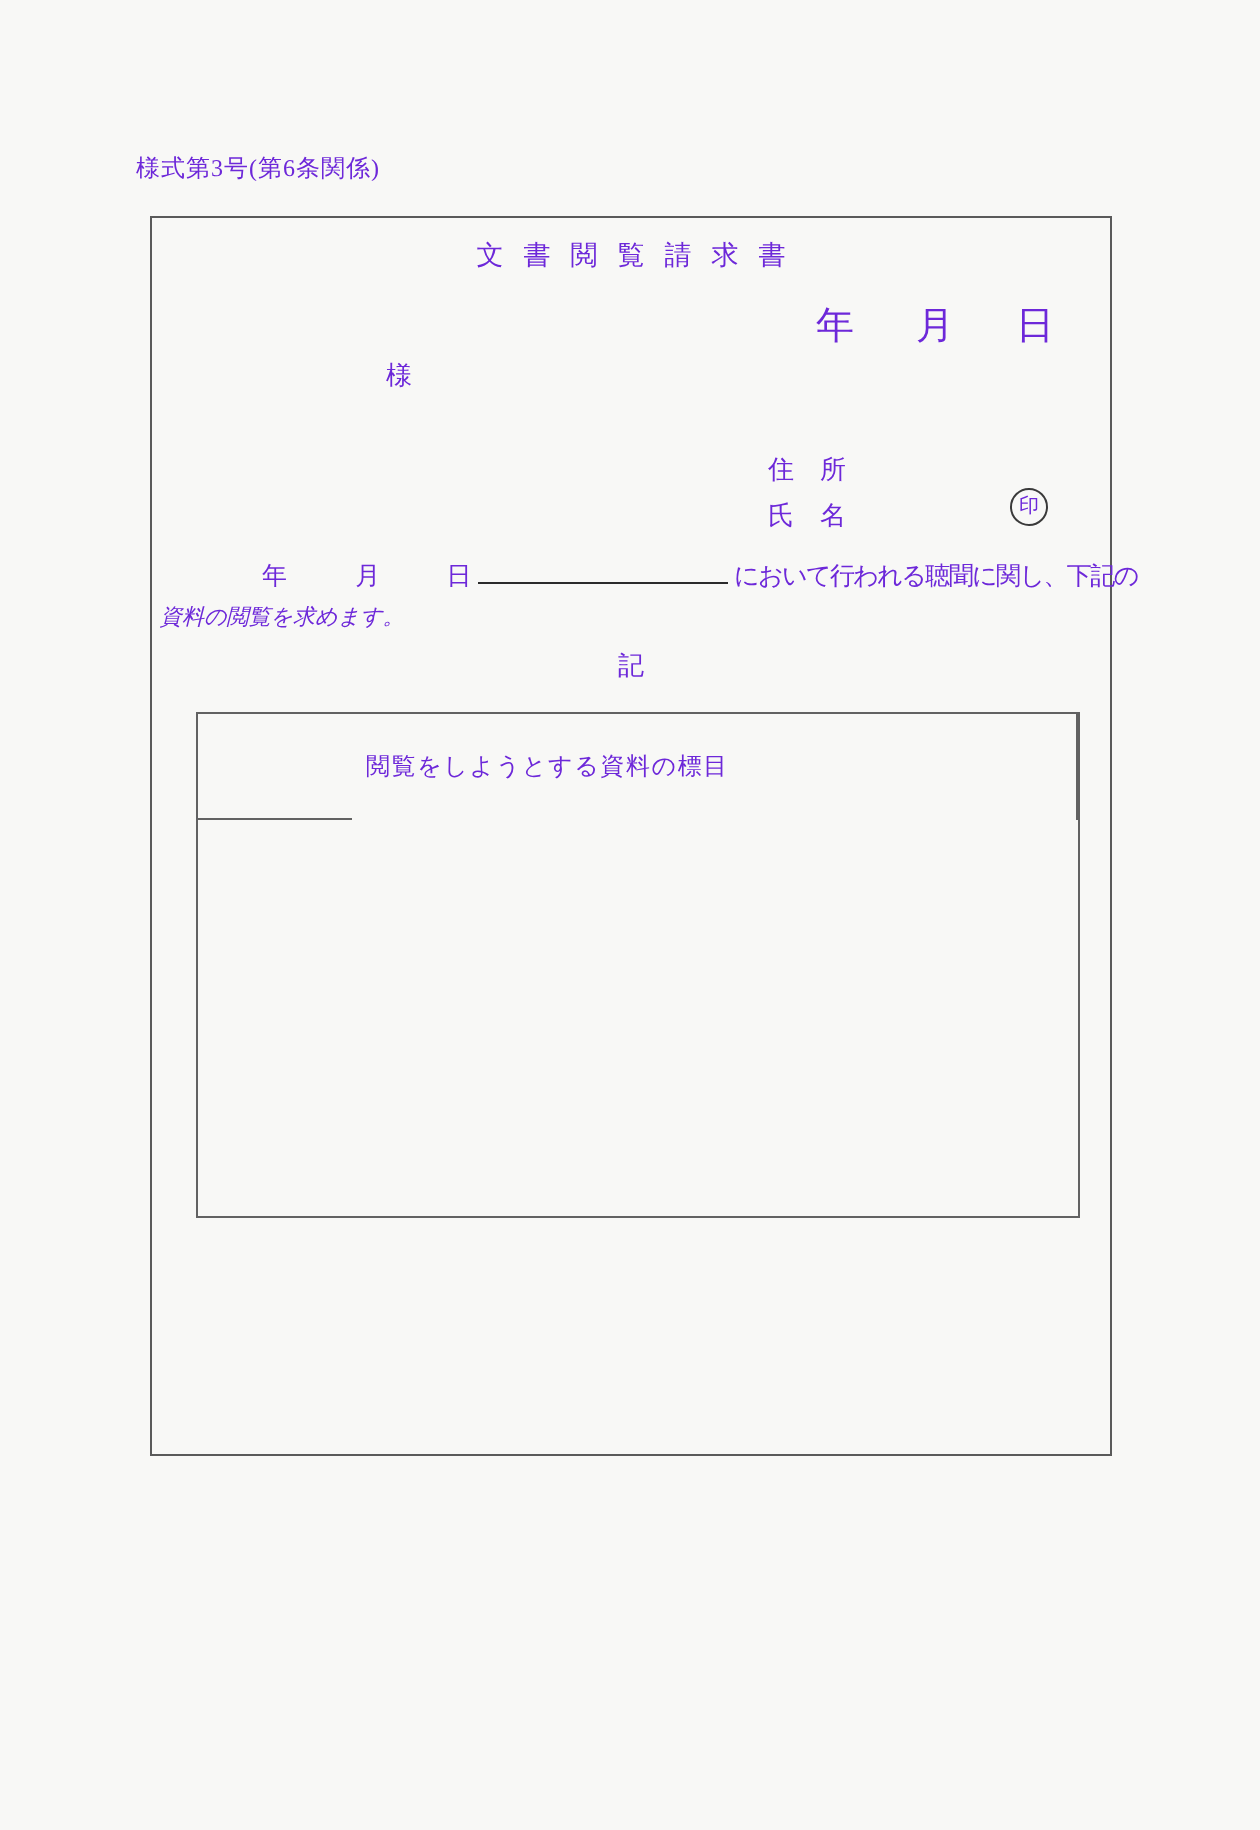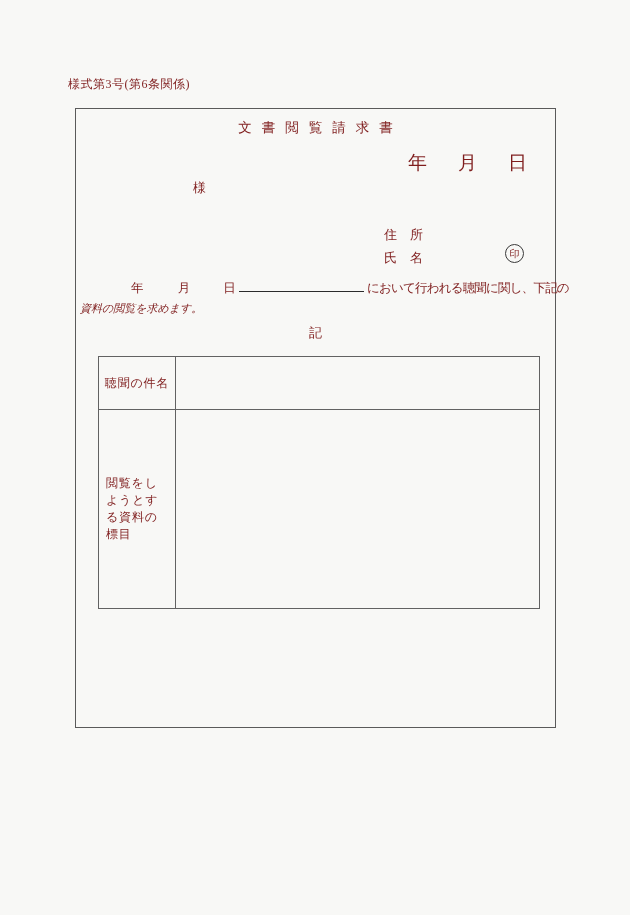--- a/index.html
+++ b/index.html
@@ -1,21 +1,21 @@
 <!DOCTYPE html>
 <html><head>
 <meta charset="utf-8">
 <style>
   * { margin:0; padding:0; box-sizing:border-box; }
   html,body { background:#f8f8f6; }
   .page {
     position:relative;
     width:630px; height:915px;
     background:#f8f8f6;
-    color:#7f1d1d;
+    color:#6d28d9;
     font-family:"Liberation Serif","DejaVu Serif",serif;
     overflow:hidden;
   }
   .form-label {
     position:absolute; left:68px; top:76px;
     font-size:12px; letter-spacing:0.5px;
   }
   .form-box {
     position:absolute; left:75px; top:108px;
     width:481px; height:620px;
@@ -130,20 +130,19 @@
       <span class="b-day">日</span>
       <span class="fill-line"></span>
       <span class="b-rest">において行われる聴聞に関し、下記の</span>
     </div>
 
     <div class="body-line2">資料の閲覧を求めます。</div>
 
     <div class="record-marker">記</div>
 
     <div class="req-table">
-      <div class="cell th r1">聴聞の件名</div>
       <div class="cell td r1"></div>
       <div class="cell th r2">閲覧をしようとする資料の標目</div>
       <div class="cell td r2"></div>
     </div>
 
   </div>
 </div>
 
 </body></html>

